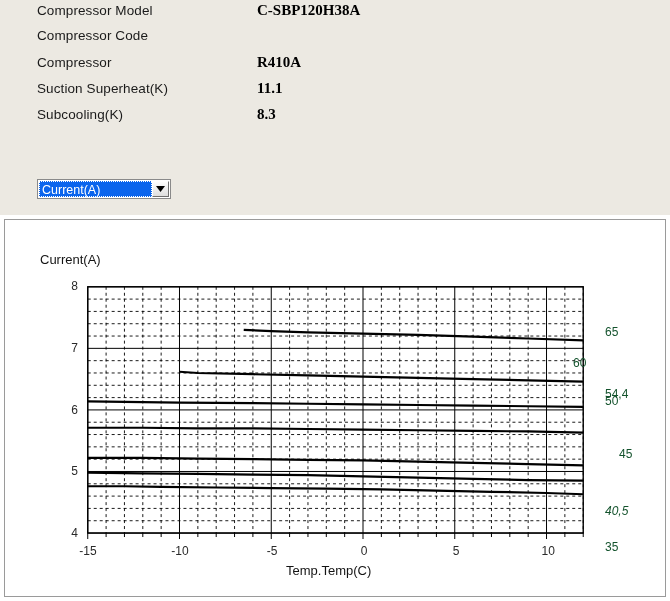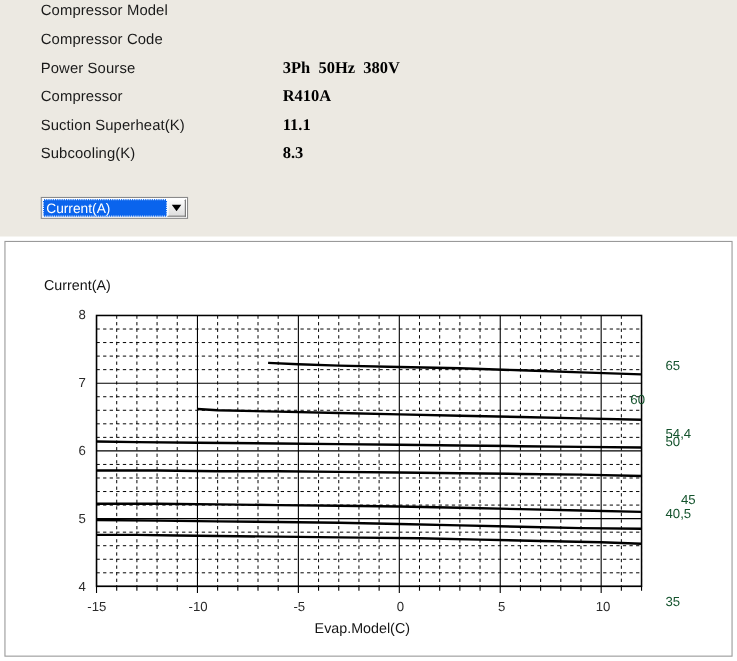--- a/index.html
+++ b/index.html
@@ -114,31 +114,28 @@
 </head>
 <body>
 
 <div id="root">
 
   <div class="info-panel">
     <div class="info-table">
 
       <div class="info-row">
         <span class="info-label">Compressor  Model</span>
+        <span class="info-value">C-SBP120H38A</span>
       </div>
 
       <div class="info-row">
         <span class="info-label">Compressor Code</span>
         <span class="info-value"></span>
       </div>
 
-      <div class="info-row">
-        <span class="info-label">Power Sourse</span>
-        <span class="info-value">3Ph  50Hz  380V</span>
-      </div>
 
       <div class="info-row">
         <span class="info-label">Compressor</span>
         <span class="info-value">R410A</span>
       </div>
 
       <div class="info-row">
         <span class="info-label">Suction Superheat(K)</span>
         <span class="info-value">11.1</span>
       </div>
@@ -245,21 +242,21 @@
         <polyline points="175.04,152.22 193.44,153.45 248.67,154.69 303.89,155.92 359.11,157.16 414.33,158.39 469.56,159.63 524.78,160.86 580.00,162.09" fill="none" stroke="#000" stroke-width="2.2" stroke-linejoin="round" stroke-linecap="butt"></polyline>
         <polyline points="83.00,181.86 119.81,182.47 175.04,183.09 248.67,183.71 303.89,184.33 359.11,184.94 414.33,185.56 469.56,186.18 524.78,186.80 580.00,187.41" fill="none" stroke="#000" stroke-width="2.2" stroke-linejoin="round" stroke-linecap="butt"></polyline>
         <polyline points="83.00,208.41 138.22,208.41 193.44,209.02 248.67,209.02 303.89,209.64 359.11,210.26 414.33,210.88 469.56,211.50 524.78,212.11 580.00,213.35" fill="none" stroke="#000" stroke-width="2.2" stroke-linejoin="round" stroke-linecap="butt"></polyline>
         <polyline points="83.00,238.67 138.22,238.67 193.44,239.28 248.67,239.90 303.89,240.52 359.11,241.14 414.33,242.37 469.56,243.61 524.78,244.84 580.00,246.08" fill="none" stroke="#000" stroke-width="2.2" stroke-linejoin="round" stroke-linecap="butt"></polyline>
         <polyline points="83.00,253.48 138.22,254.10 193.44,254.72 248.67,255.34 303.89,255.95 359.11,257.19 414.33,258.42 469.56,259.66 524.78,260.89 580.00,261.51" fill="none" stroke="#000" stroke-width="2.2" stroke-linejoin="round" stroke-linecap="butt"></polyline>
         <polyline points="83.00,267.07 119.81,267.07 156.63,267.69 211.85,268.31 267.07,268.92 322.30,269.54 377.52,270.16 432.74,271.39 487.96,272.63 543.19,273.86 580.00,275.10" fill="none" stroke="#000" stroke-width="2.2" stroke-linejoin="round" stroke-linecap="butt"></polyline>
       </svg>
   </div>
 
   <div class="axis-title-y">Current(A)</div>
-  <div class="axis-title-x">Evap.Model(C)</div>
+  <div class="axis-title-x">Temp.Temp(C)</div>
 
   <div id="ytick-layer">
       <div class="tick ytick" style="left: 56px; top: 526px;">4</div>
       <div class="tick ytick" style="left: 56px; top: 464.25px;">5</div>
       <div class="tick ytick" style="left: 56px; top: 402.5px;">6</div>
       <div class="tick ytick" style="left: 56px; top: 340.75px;">7</div>
       <div class="tick ytick" style="left: 56px; top: 279px;">8</div>
     </div>
   <div id="xtick-layer">
       <div class="tick xtick" style="left: 68px; top: 544px;">-15</div>
@@ -268,17 +265,17 @@
       <div class="tick xtick" style="left: 344.111px; top: 544px;">0</div>
       <div class="tick xtick" style="left: 436.148px; top: 544px;">5</div>
       <div class="tick xtick" style="left: 528.185px; top: 544px;">10</div>
     </div>
   <div id="rlabel-layer">
       <div class="rlabel" style="left: 605px; top: 325.312px;">65</div>
       <div class="rlabel" style="left: 573px; top: 356.188px;">60</div>
       <div class="rlabel" style="left: 605px; top: 387.062px;">54,4</div>
       <div class="rlabel" style="left: 605px; top: 394px;">50</div>
       <div class="rlabel" style="left: 605px; top: 446.96px; margin-left: 14px;">45</div>
-      <div class="rlabel" style="left: 605px; top: 460px;">40,5</div>
+      <div class="rlabel" style="left: 605px; top: 504px; font-style: italic;">40,5</div>
       <div class="rlabel" style="left: 605px; top: 504.387px; margin-top: 36px;">35</div>
     </div>
 
 </div>
 
 </body></html>

